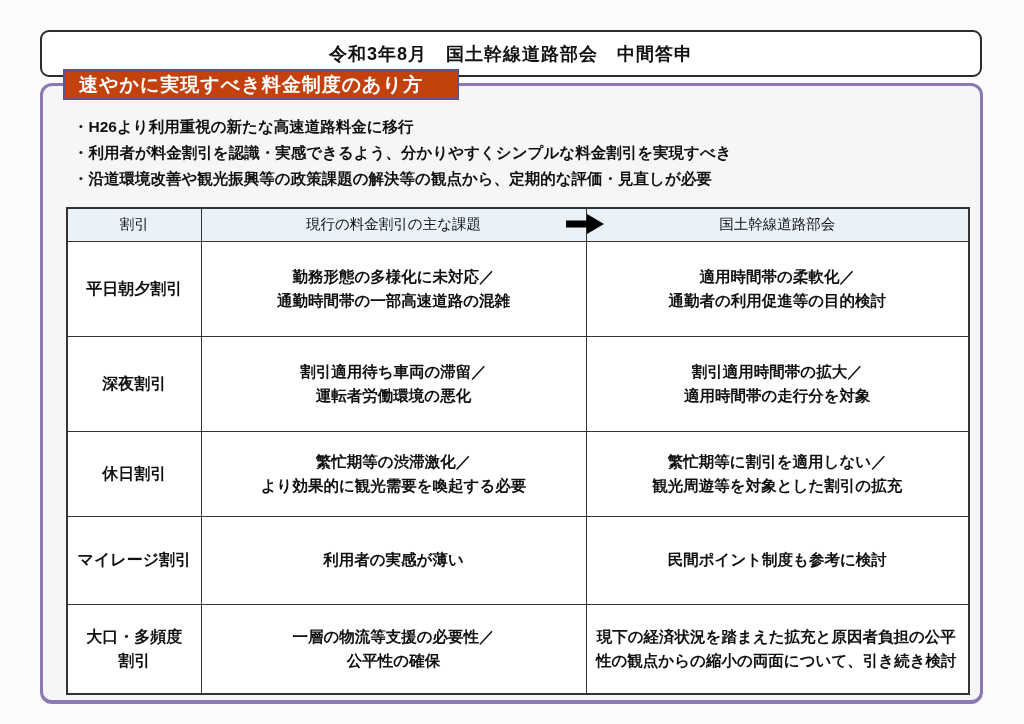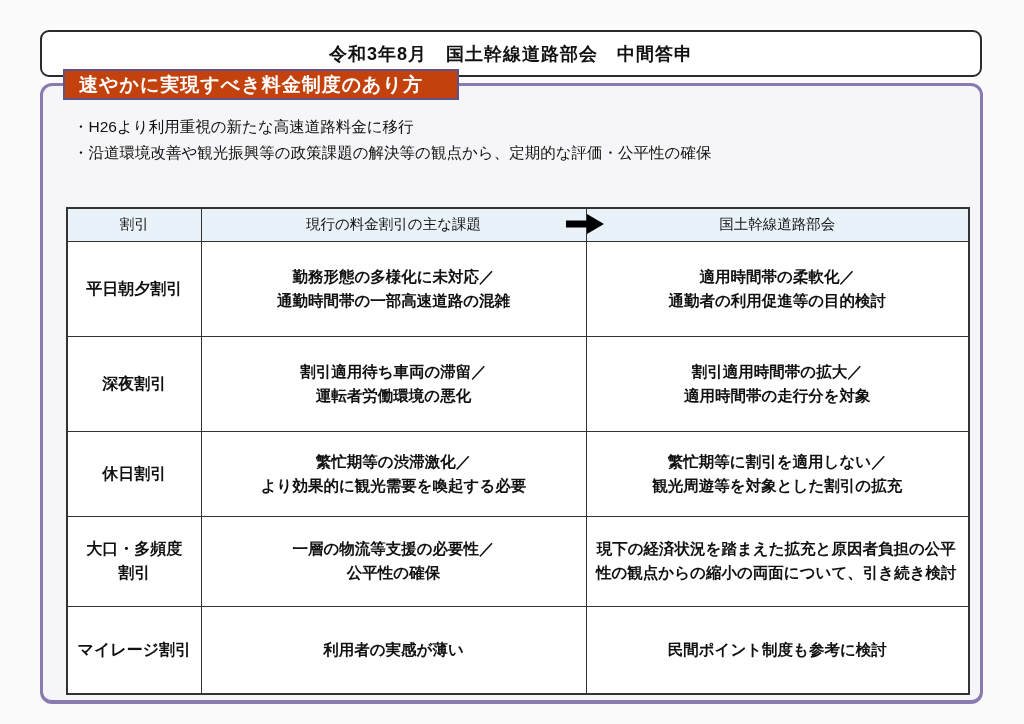--- a/index.html
+++ b/index.html
@@ -54,20 +54,21 @@
 
   
   .bullets {
     position: absolute;
     left: 73px; top: 114px;
     width: 890px;
     font-size: 15.5px;
     line-height: 26px;
     color: #111;
     z-index: 2;
+    font-weight: bold;
   }
 
   
   .table-wrap {
     position: absolute;
     left: 66px; top: 207px;
     width: 902px; height: 486px;
     z-index: 2;
   }
   table.main-table {
@@ -124,21 +125,22 @@
 </div>
 
 <div class="purple-panel"></div>
 
 <div class="section-tab">
   <span>速やかに実現すべき料金制度のあり方</span>
 </div>
 
 <div class="bullets">
   <div>・H26より利用重視の新たな高速道路料金に移行</div>
-  <div>・沿道環境改善や観光振興等の政策課題の解決等の観点から、定期的な評価・公平性の確保</div>
+  <div>・利用者が料金割引を認識・実感できるよう、分かりやすくシンプルな料金割引を実現すべき</div>
+  <div>・沿道環境改善や観光振興等の政策課題の解決等の観点から、定期的な評価・見直しが必要</div>
 </div>
 
 <div class="table-wrap">
 
   <div class="arrow-holder">
     <svg width="38" height="20" viewBox="0 0 38 20" xmlns="http://www.w3.org/2000/svg">
       <rect x="0" y="6.5" width="21" height="7" fill="#000"></rect>
       <polygon points="21,0 38,10 21,20" fill="#000"></polygon>
     </svg>
   </div>
@@ -169,27 +171,27 @@
       <td class="dashed-left">割引適用時間帯の拡大／
 適用時間帯の走行分を対象</td>
     </tr>
     <tr class="body-row r3">
       <td class="discount-cell">休日割引</td>
       <td>繁忙期等の渋滞激化／
 より効果的に観光需要を喚起する必要</td>
       <td class="dashed-left">繁忙期等に割引を適用しない／
 観光周遊等を対象とした割引の拡充</td>
     </tr>
+    <tr class="body-row r5">
+      <td class="discount-cell">マイレージ割引</td>
+      <td>利用者の実感が薄い</td>
+      <td class="dashed-left">民間ポイント制度も参考に検討</td>
+    </tr>
     <tr class="body-row r4">
       <td class="discount-cell">大口・多頻度
 割引</td>
       <td>一層の物流等支援の必要性／
 公平性の確保</td>
       <td class="dashed-left left-align">現下の経済状況を踏まえた拡充と原因者負担の公平性の観点からの縮小の両面について、引き続き検討</td>
     </tr>
-    <tr class="body-row r5">
-      <td class="discount-cell">マイレージ割引</td>
-      <td>利用者の実感が薄い</td>
-      <td class="dashed-left">民間ポイント制度も参考に検討</td>
-    </tr>
   </tbody>
     </table>
 </div>
 
 </body></html>

